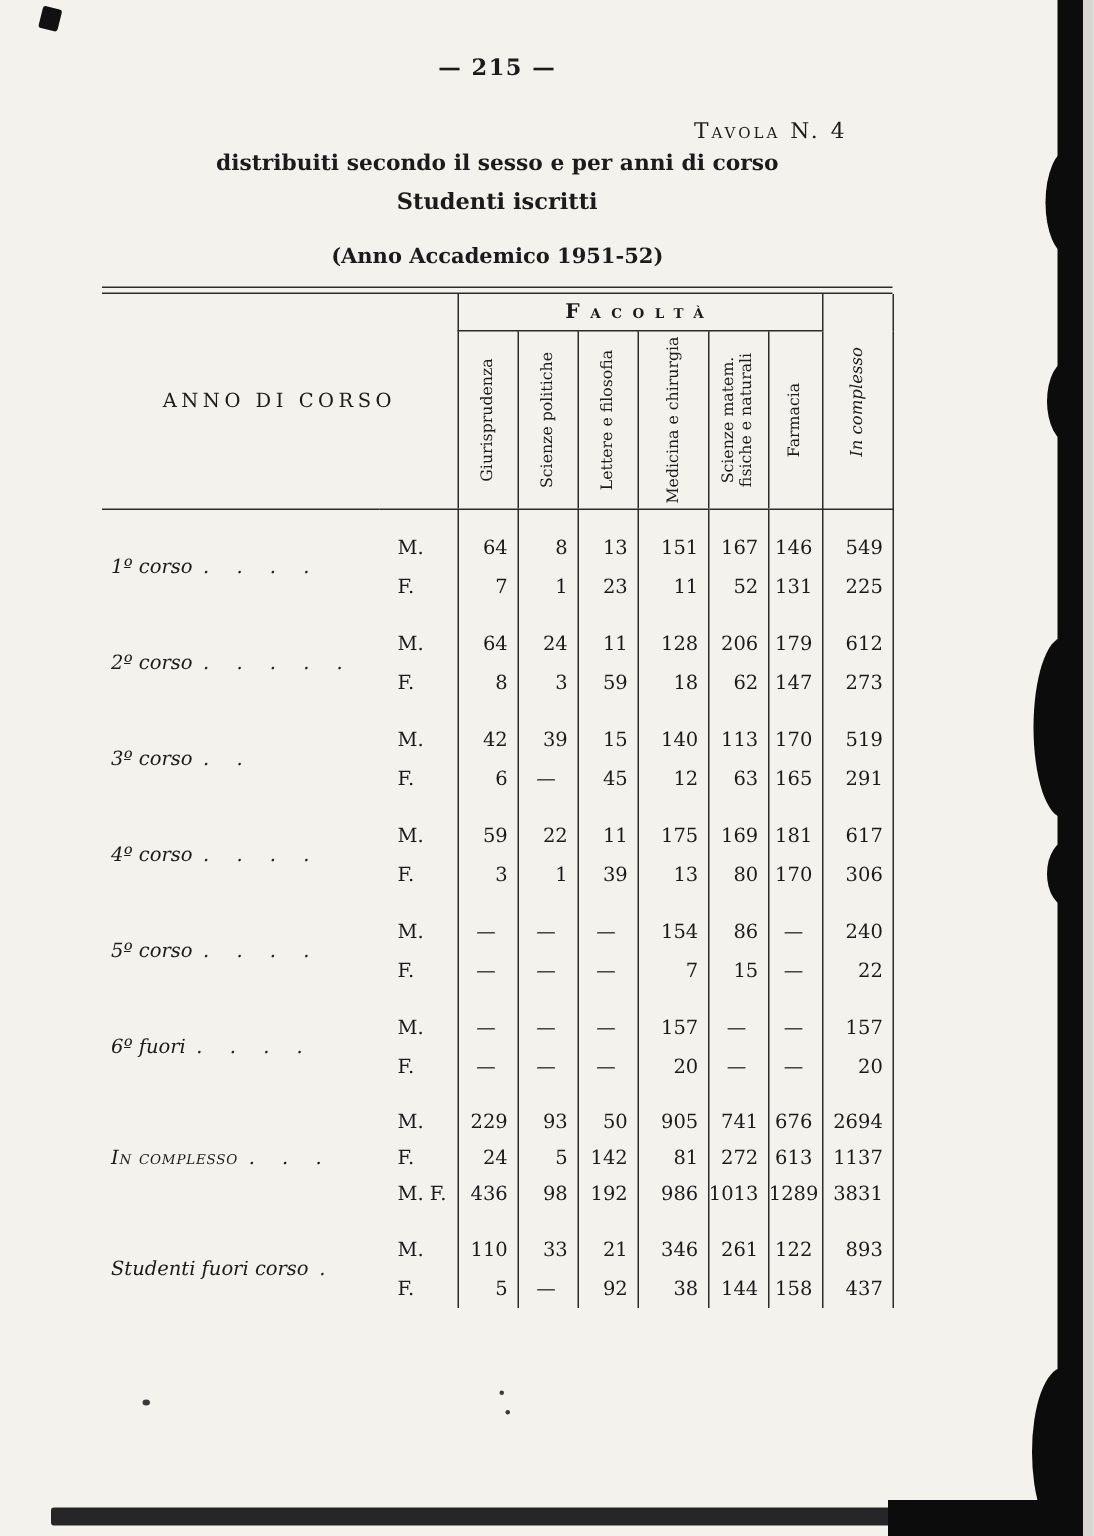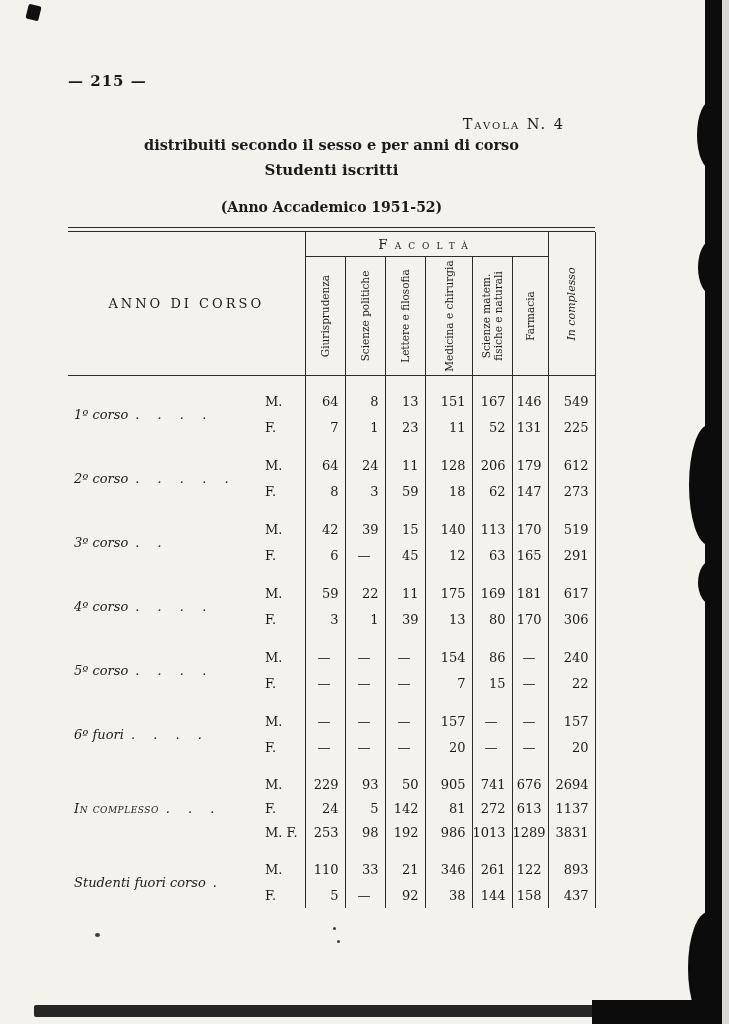--- a/index.html
+++ b/index.html
@@ -20,37 +20,37 @@
   .bottom-strip { position:absolute; left:34px; right:26px; bottom:7px; height:12px; background:#262626; border-radius:2px; }
   .bottom-right-block { position:absolute; right:7px; bottom:0; width:130px; height:24px; background:#0c0c0c; }
   .corner-mark { position:absolute; left:27px; top:5px; width:13px; height:15px; background:#111; transform:rotate(14deg); border-radius:2px; }
   .speck { position:absolute; background:#3a3a3a; border-radius:50%; }
   .speck.s1 { left:95px;  top:933px; width:5px; height:4px; }
   .speck.s2 { left:333px; top:927px; width:3px; height:3px; }
   .speck.s3 { left:337px; top:940px; width:3px; height:3px; }
 
   
   .content { position:absolute; left:68px; top:0; width:527px; }
-  .page-number { margin-top:72px; font-size:15px; font-weight:bold; letter-spacing:1px; }
+  .page-number { margin-top:36px; text-align:center; font-size:15px; font-weight:bold; letter-spacing:1px; }
   .tavola { margin-top:26px; text-align:right; padding-right:30px; font-size:14.5px; font-variant:small-caps; letter-spacing:2px; }
   .title { text-align:center; font-weight:bold; }
   .t1 { margin-top:8px;  font-size:15px; }
   .t2 { margin-top:4px;  font-size:14.5px; }
   .t3 { margin-top:20px;  font-size:14px; }
   .table-wrap { margin-top:12px; }
   .double-rule { border-top:1.5px solid #2b2b2b; border-bottom:1px solid #2b2b2b; height:3px; }
 
   table { border-collapse:collapse; table-layout:fixed; width:527px; color:#1b1b1b; }
   .bl { border-left:1px solid #2b2b2b; }
   .br { border-right:1px solid #2b2b2b; }
   .bb { border-bottom:1px solid #2b2b2b; }
 
   thead th { font-weight:normal; vertical-align:middle; padding:0; }
   th.anno { font-size:13px; letter-spacing:3px; }
-  th.facolta { height:24px; font-size:13.5px; font-weight:normal; font-variant:small-caps; letter-spacing:7px; text-align:center; }
+  th.facolta { height:24px; font-size:13.5px; font-weight:bold; font-variant:small-caps; letter-spacing:7px; text-align:center; }
   th.vth { height:118px; position:relative; }
   .rot { position:absolute; left:50%; top:50%; transform:translate(-50%,-50%) rotate(-90deg);
          width:118px; font-size:10.5px; line-height:1.15; text-align:center; white-space:normal; }
   th.incompl .rot { width:140px; font-style:italic; font-size:11px; }
 
   tbody td { height:26px; font-size:13px; vertical-align:middle; padding:0; }
   tr.group-start td { padding-top:12px; }
   tr.tight td { height:24px; }
   td.num  { text-align:right; padding-right:6px; }
   td.dash { text-align:center; padding-right:2px; }
@@ -271,21 +271,21 @@
               <td class="num bl">24</td>
               <td class="num bl">5</td>
               <td class="num bl">142</td>
               <td class="num bl">81</td>
               <td class="num bl">272</td>
               <td class="num bl">613</td>
               <td class="num bl br">1137</td>
             </tr>
             <tr class="tight">
               <td class="sex-cell">M. F.</td>
-              <td class="num bl">253</td>
+              <td class="num bl">436</td>
               <td class="num bl">98</td>
               <td class="num bl">192</td>
               <td class="num bl">986</td>
               <td class="num bl">1013</td>
               <td class="num bl">1289</td>
               <td class="num bl br">3831</td>
             </tr>
             <tr class="group-start">
               <td rowspan="2" class="label-cell"><span>Studenti fuori corso</span><span class="leader">.</span></td>
               <td class="sex-cell">M.</td>

